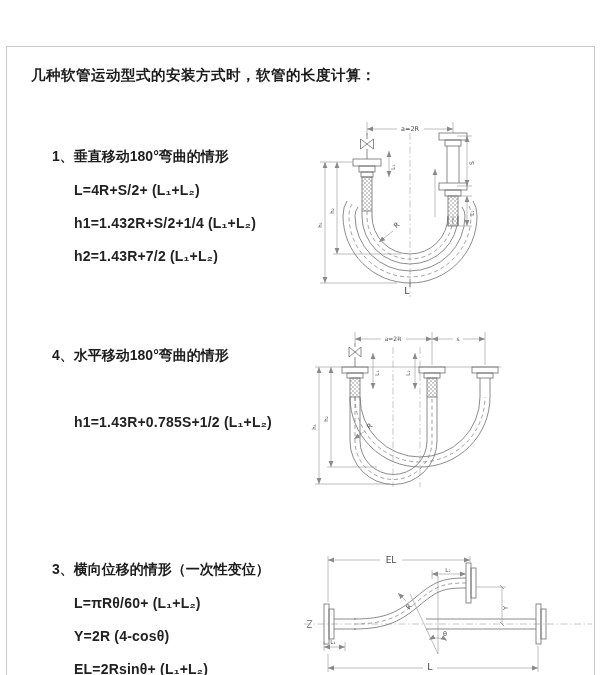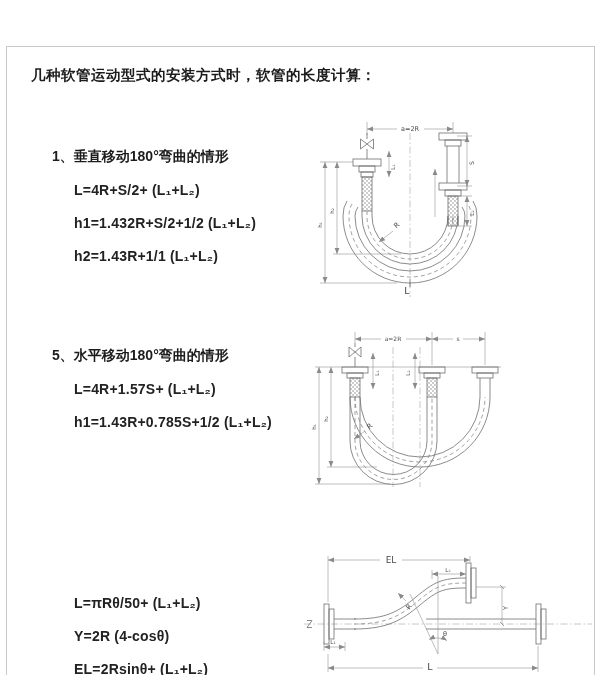--- a/index.html
+++ b/index.html
@@ -28,32 +28,32 @@
 <body>
 
 <div class="page">
   <div class="page-frame"></div>
 
   <div class="doc-title">几种软管运动型式的安装方式时，软管的长度计算：</div>
 
   <div class="section" style="top:104px;height:125px;">
     <div class="sec-heading">1、垂直移动180°弯曲的情形</div>
     <div class="formula f1">L=4R+S/2+ (L₁+L₂)</div>
-    <div class="formula f2">h1=1.432R+S/2+1/2 (L₁+L₂)</div>
-    <div class="formula f3">h2=1.43R+1/1 (L₁+L₂)</div>
+    <div class="formula f2">h1=1.432R+S/2+1/4 (L₁+L₂)</div>
+    <div class="formula f3">h2=1.43R+7/2 (L₁+L₂)</div>
   </div>
 
   <div class="section" style="top:303px;height:125px;">
-    <div class="sec-heading">5、水平移动180°弯曲的情形</div>
-    <div class="formula f1">L=4R+1.57S+ (L₁+L₂)</div>
+    <div class="sec-heading">4、水平移动180°弯曲的情形</div>
     <div class="formula f2">h1=1.43R+0.785S+1/2 (L₁+L₂)</div>
   </div>
 
   <div class="section" style="top:517px;height:125px;">
-    <div class="formula f1">L=πRθ/50+ (L₁+L₂)</div>
+    <div class="sec-heading">3、横向位移的情形（一次性变位）</div>
+    <div class="formula f1">L=πRθ/60+ (L₁+L₂)</div>
     <div class="formula f2">Y=2R (4-cosθ)</div>
     <div class="formula f3">EL=2Rsinθ+ (L₁+L₂)</div>
   </div>
 
   <svg style="left:305px;top:67px;" width="290" height="195" viewBox="0 0 290 195">
     <defs>
       <pattern id="braidA" width="4" height="4" patternUnits="userSpaceOnUse">
         <path d="M0,4 L4,0 M0,0 L4,4" stroke="#9a9a9a" stroke-width="0.5"></path>
       </pattern>
       <marker id="arrA" viewBox="0 0 8 8" refX="7" refY="4" markerWidth="7" markerHeight="7" orient="auto-start-reverse" markerUnits="userSpaceOnUse">

